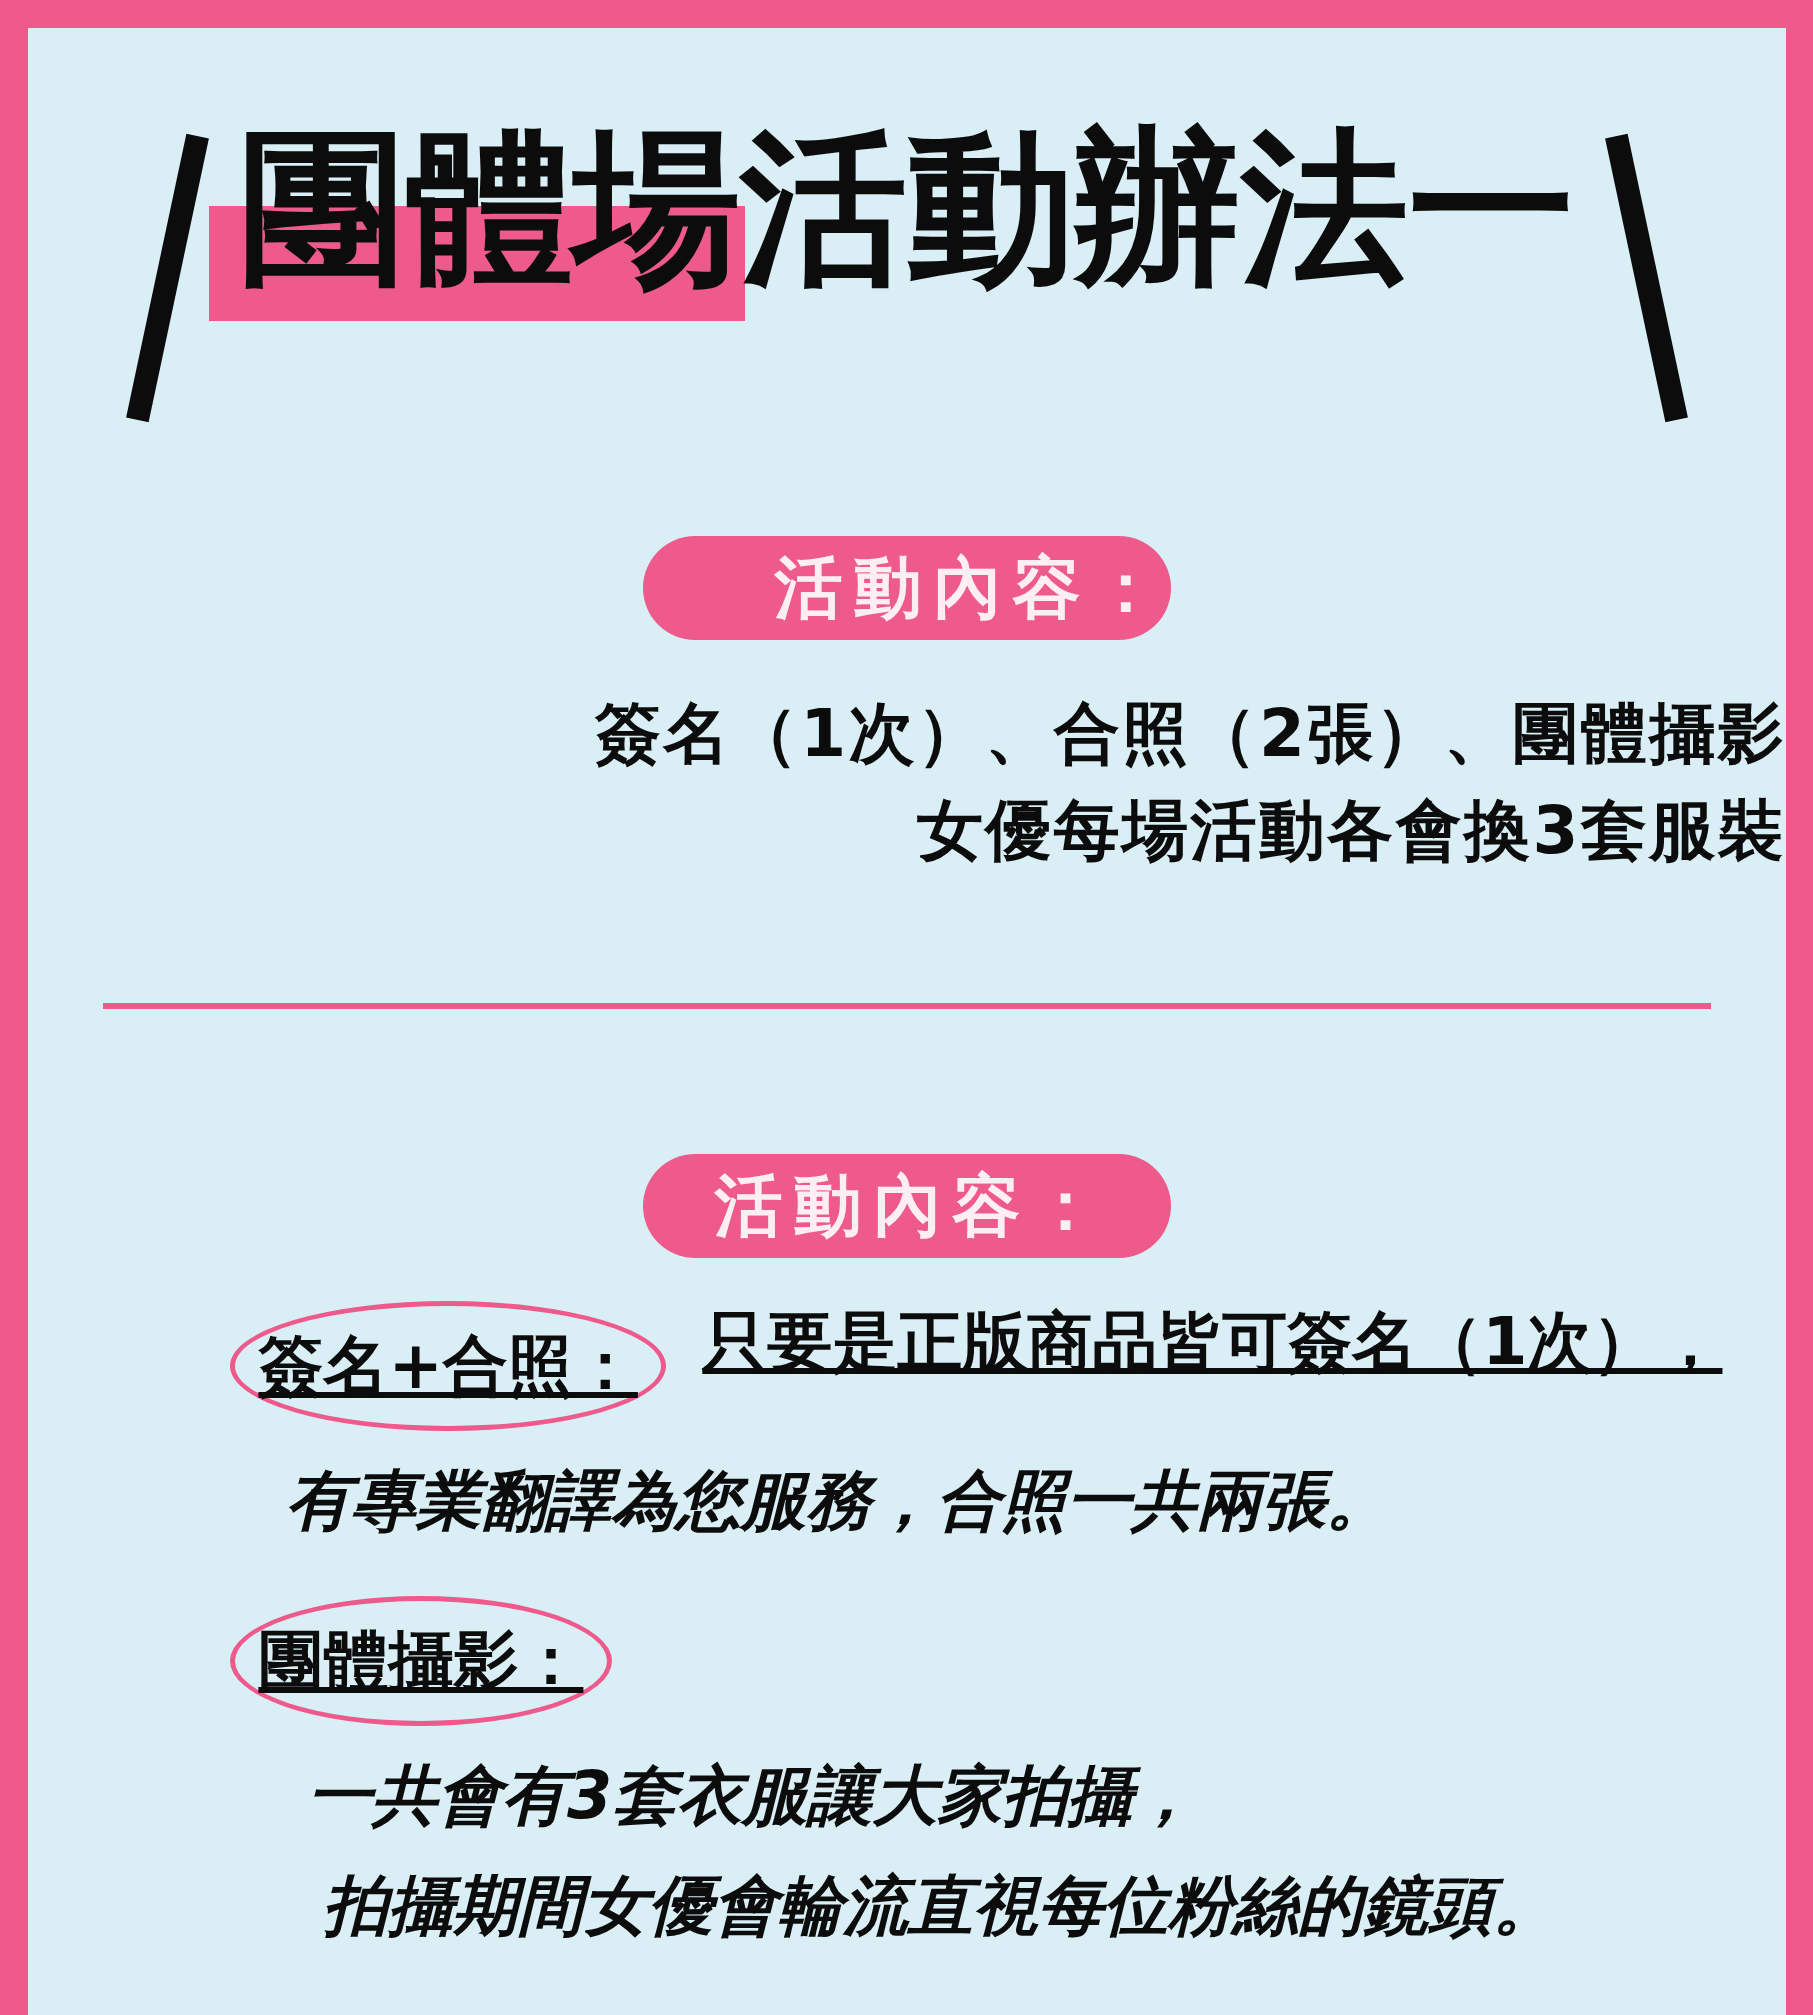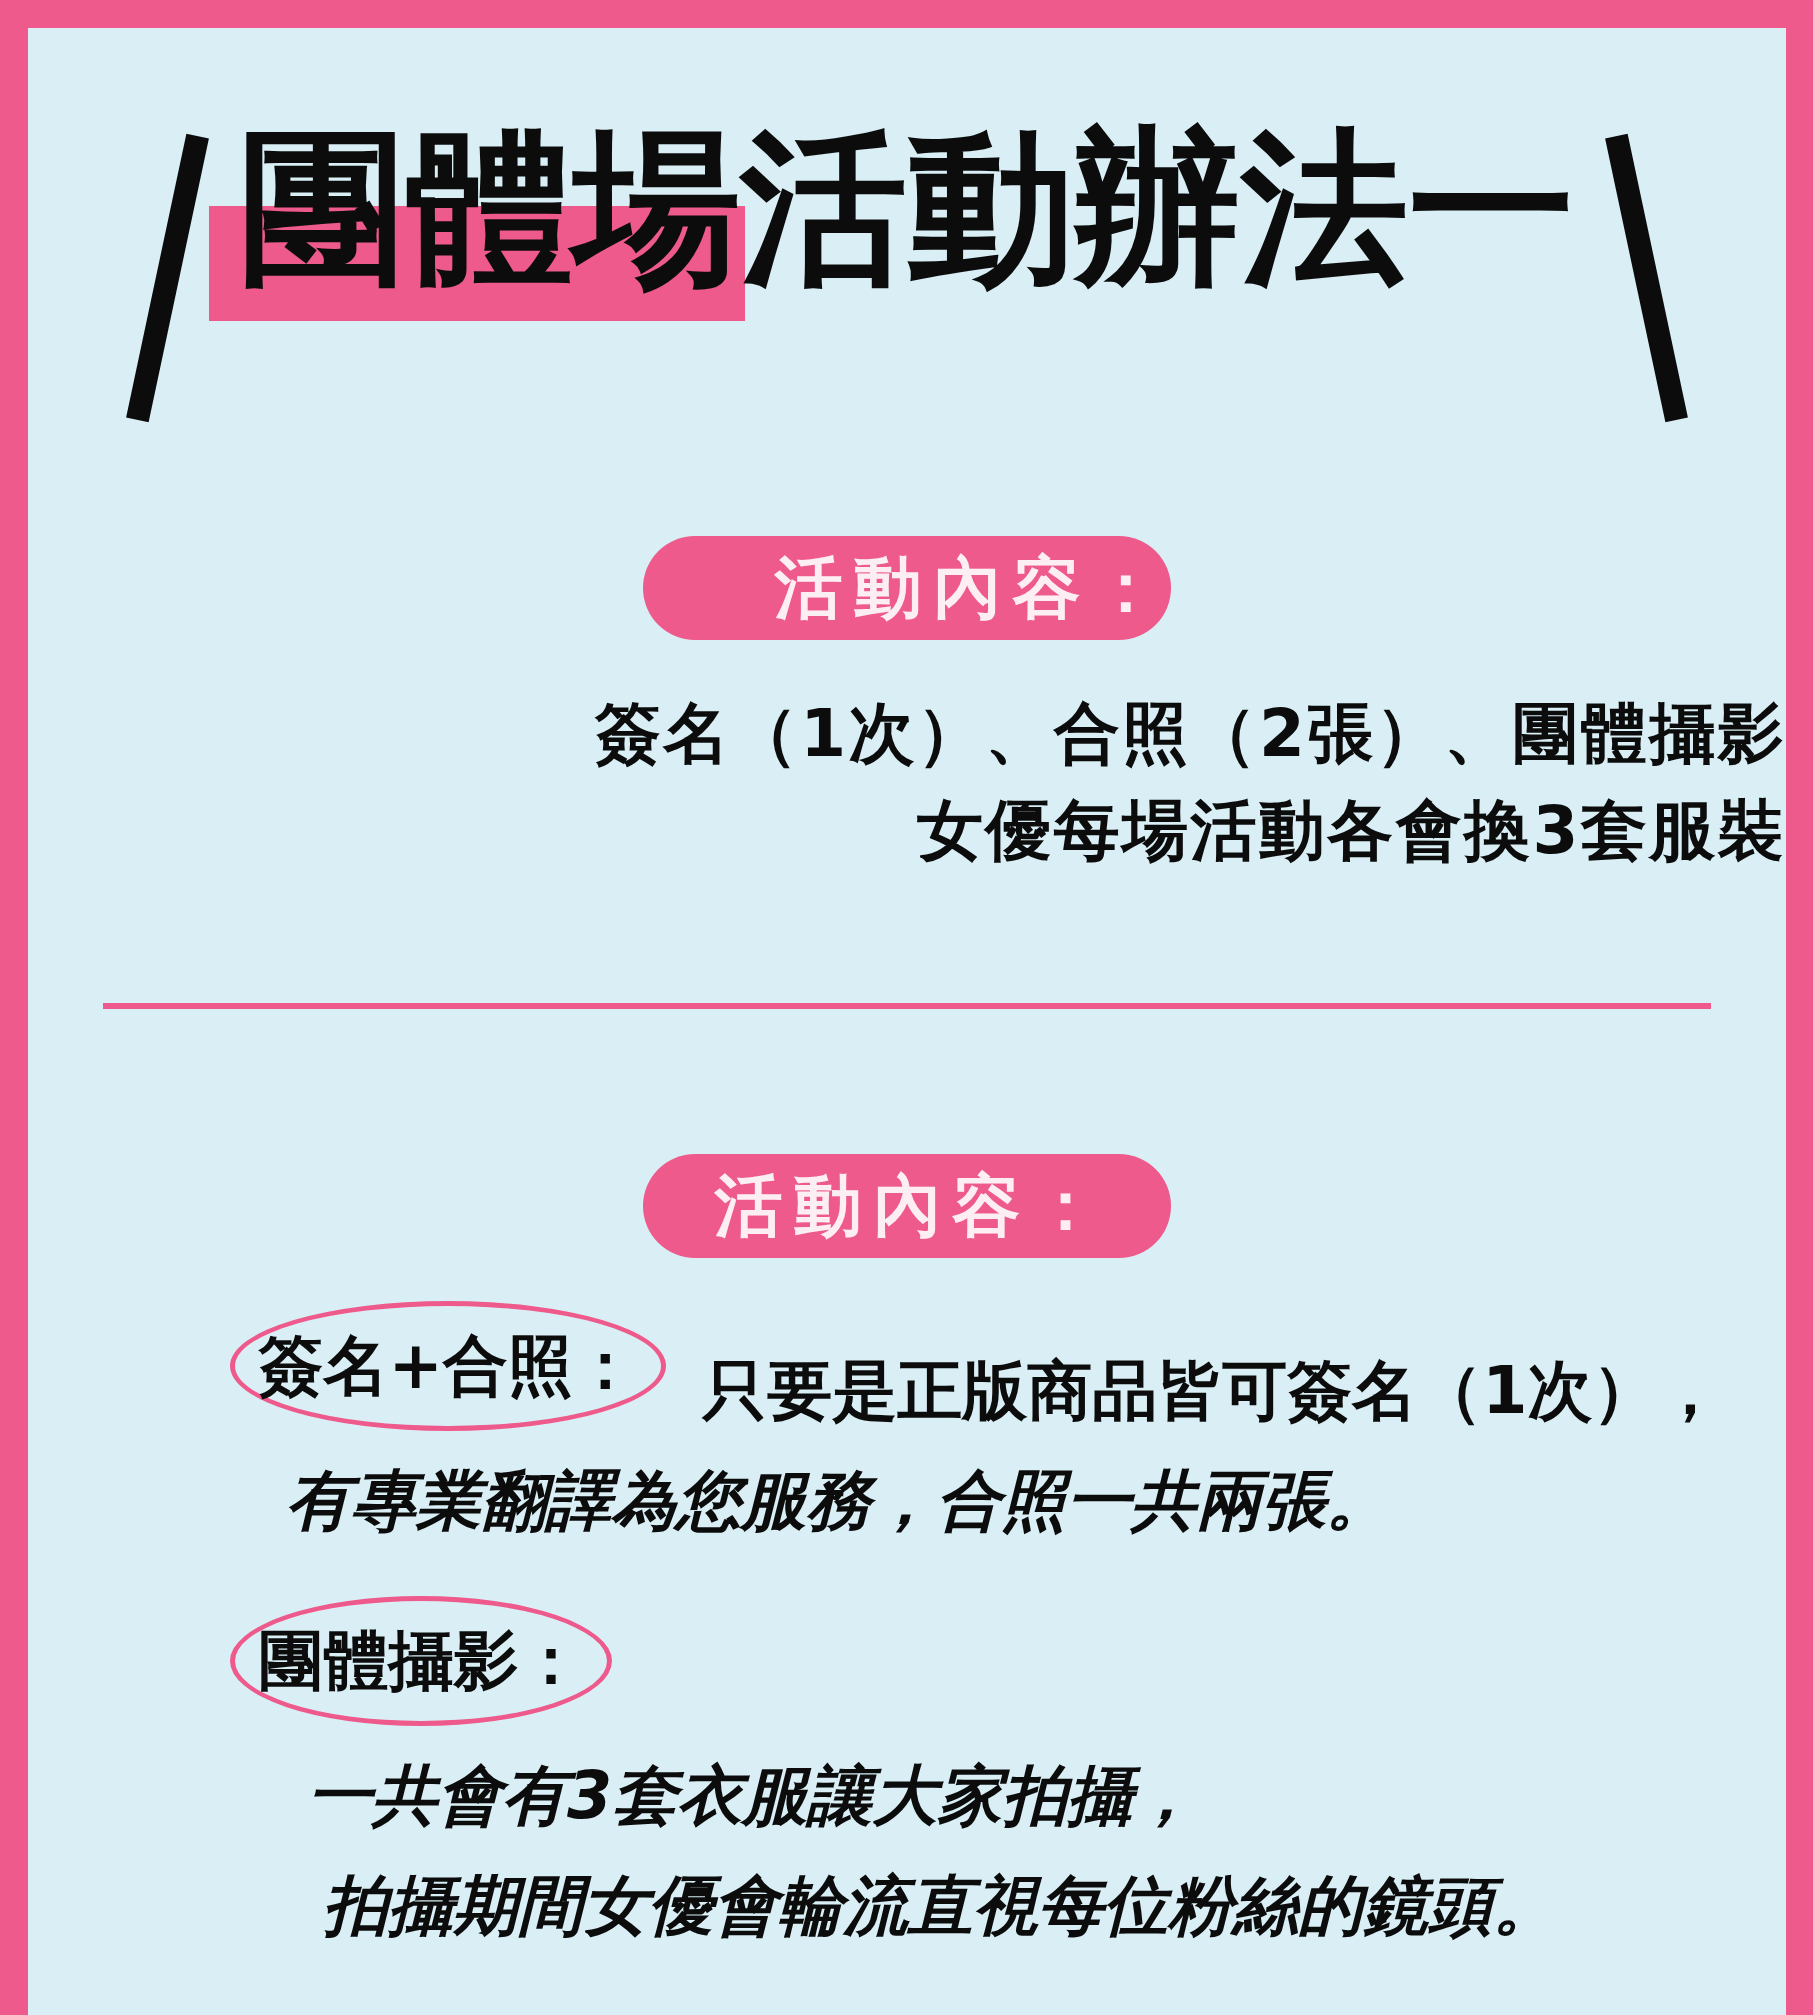--- a/index.html
+++ b/index.html
@@ -108,21 +108,22 @@
     position: absolute;
     left: 202px; right: 60px;
     color: #0c0c0c;
     font-size: 65px;
     font-weight: 900;
   }
   .intro-item-1 { top: 1273px; }
   .intro-item-2 { top: 1568px; }
   .intro-row {
     display: flex;
-    align-items: flex-end;
+    align-items: flex-start;
+    text-decoration: underline;
   }
   .oval {
     flex: none;
     border: 5.6px solid #ee5a8c;
     border-radius: 50%;
     padding: 21px 23.4px;
     white-space: nowrap;
     line-height: 1.2;
   }
   .intro-row .row-text {

